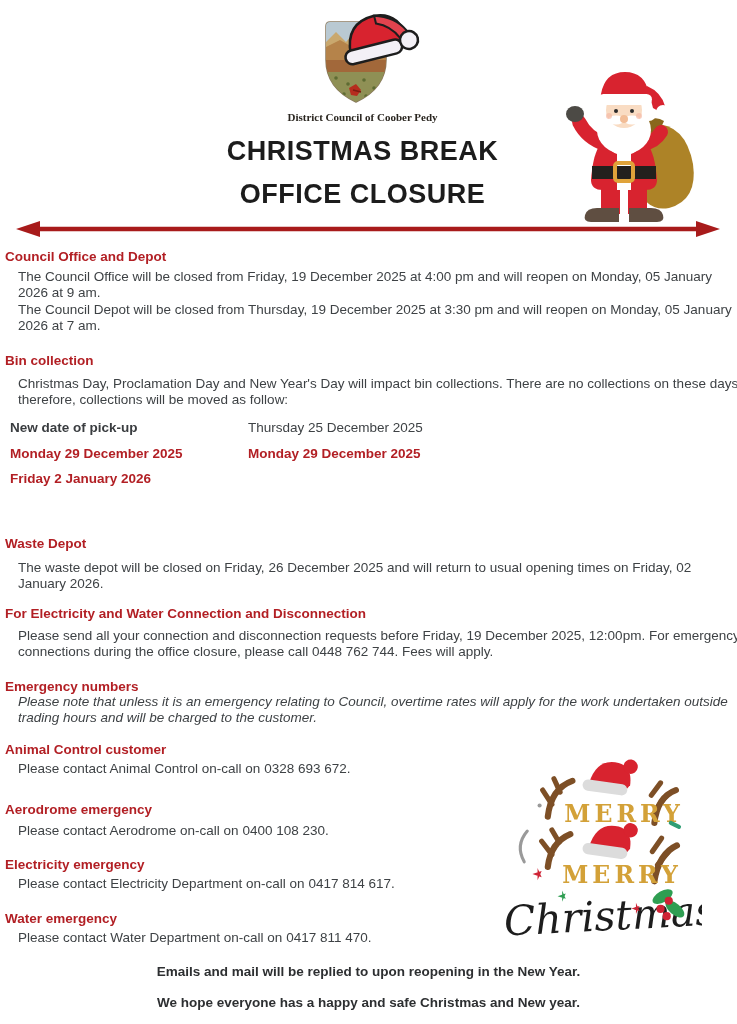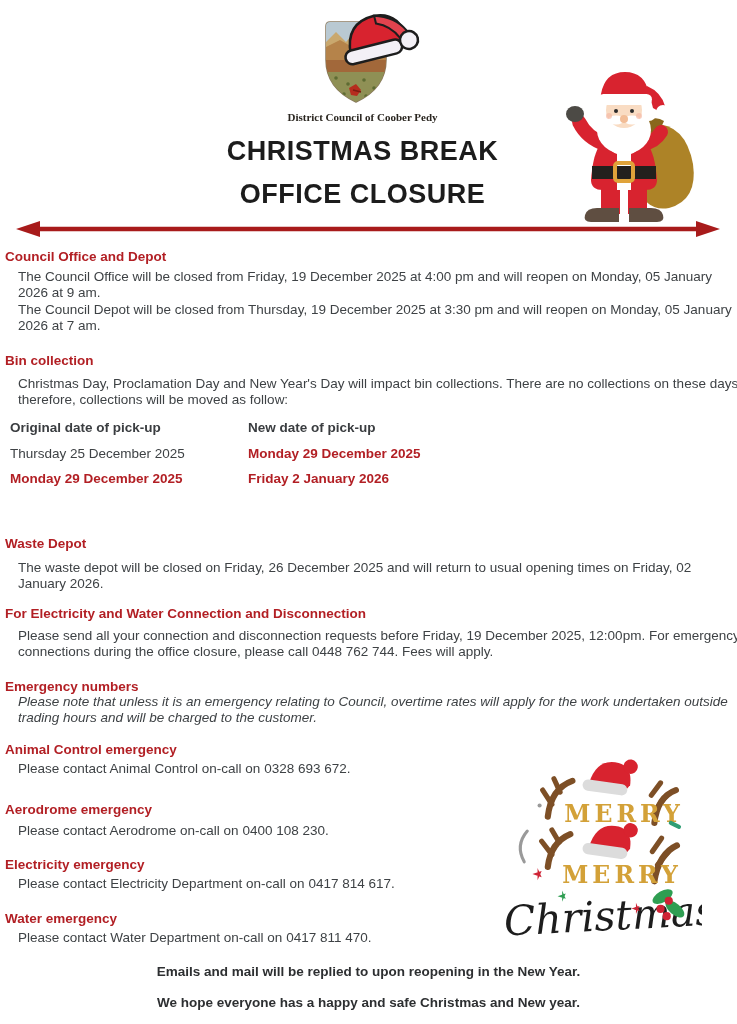--- a/index.html
+++ b/index.html
@@ -133,41 +133,40 @@
 <div class="heading" style="top:249px">Council Office and Depot</div>
 <div class="para" style="top:269px">
   <div>The Council Office will be closed from Friday, 19 December 2025 at 4:00 pm and will reopen on Monday, 05 January 2026 at 9 am.</div>
   <div>The Council Depot will be closed from Thursday, 19 December 2025 at 3:30 pm and will reopen on Monday, 05 January 2026 at 7 am.</div>
 </div>
 
 <div class="heading" style="top:353px">Bin collection</div>
 <div class="para" style="top:376px">Christmas Day, Proclamation Day and New Year's Day will impact bin collections. There are no collections on these days; therefore, collections will be moved as follow:</div>
 
 <div class="bin-table">
-  <div class="th">Original date of pick-up</div>
   <div class="th">New date of pick-up</div>
 
   <div class="td-orig">Thursday 25 December 2025</div>
   <div class="td-new">Monday 29 December 2025</div>
 
   <div class="td-new">Monday 29 December 2025</div>
 
   <div class="td-new">Friday 2 January 2026</div>
 </div>
 
 <div class="heading" style="top:536px">Waste Depot</div>
 <div class="para" style="top:560px">The waste depot will be closed on Friday, 26 December 2025 and will return to usual opening times on Friday, 02 January 2026.</div>
 
 <div class="heading" style="top:606px">For Electricity and Water Connection and Disconnection</div>
 <div class="para" style="top:628px">Please send all your connection and disconnection requests before Friday, 19 December 2025, 12:00pm. For emergency connections during the office closure, please call 0448 762 744. Fees will apply.</div>
 
 <div class="heading" style="top:679px">Emergency numbers</div>
 <div class="para italic-note" style="top:694px">Please note that unless it is an emergency relating to Council, overtime rates will apply for the work undertaken outside trading hours and will be charged to the customer.</div>
 
-<div class="heading" style="top:742px">Animal Control emergency</div>
+<div class="heading" style="top:742px">Animal Control customer</div>
 <div class="para" style="top:761px">Please contact Animal Control on-call on 0328 693 672.</div>
 
 <div class="heading" style="top:802px">Aerodrome emergency</div>
 <div class="para" style="top:823px">Please contact Aerodrome on-call on 0400 108 230.</div>
 
 <div class="heading" style="top:857px">Electricity emergency</div>
 <div class="para" style="top:876px">Please contact Electricity Department on-call on 0417 814 617.</div>
 
 <div class="heading" style="top:911px">Water emergency</div>
 <div class="para" style="top:930px">Please contact Water Department on-call on 0417 811 470.</div>

